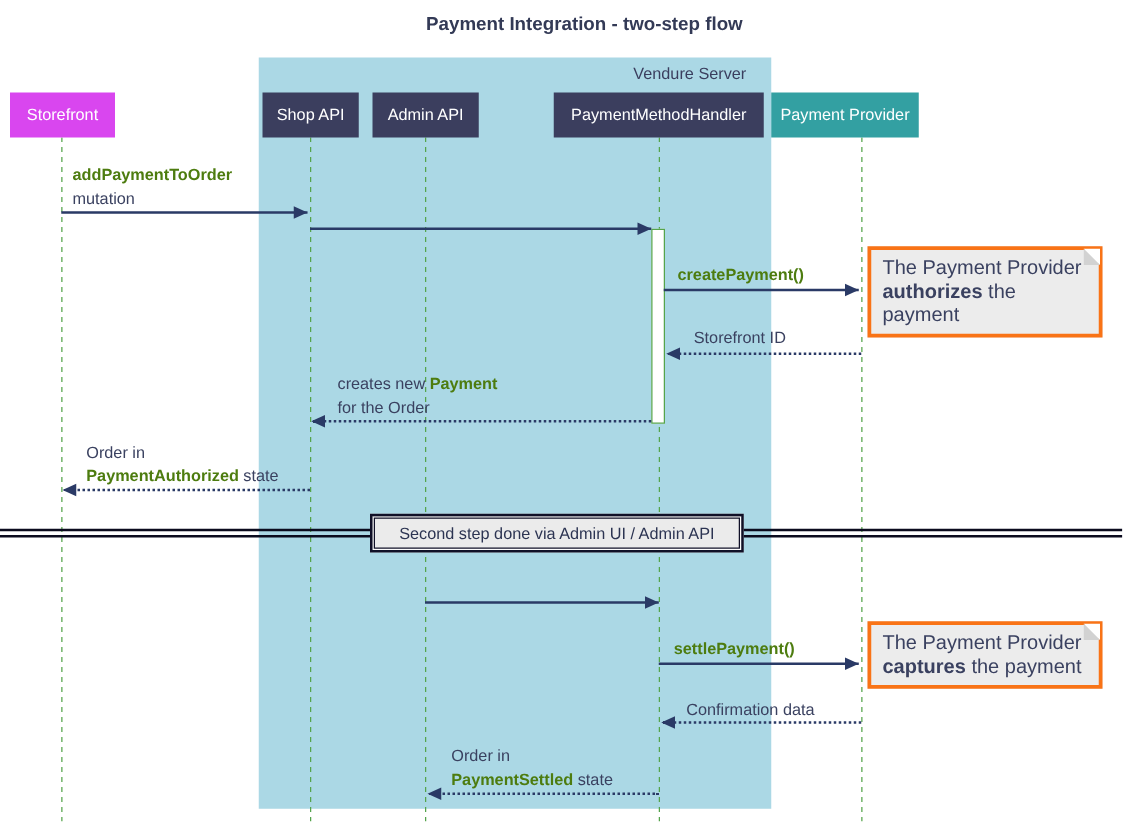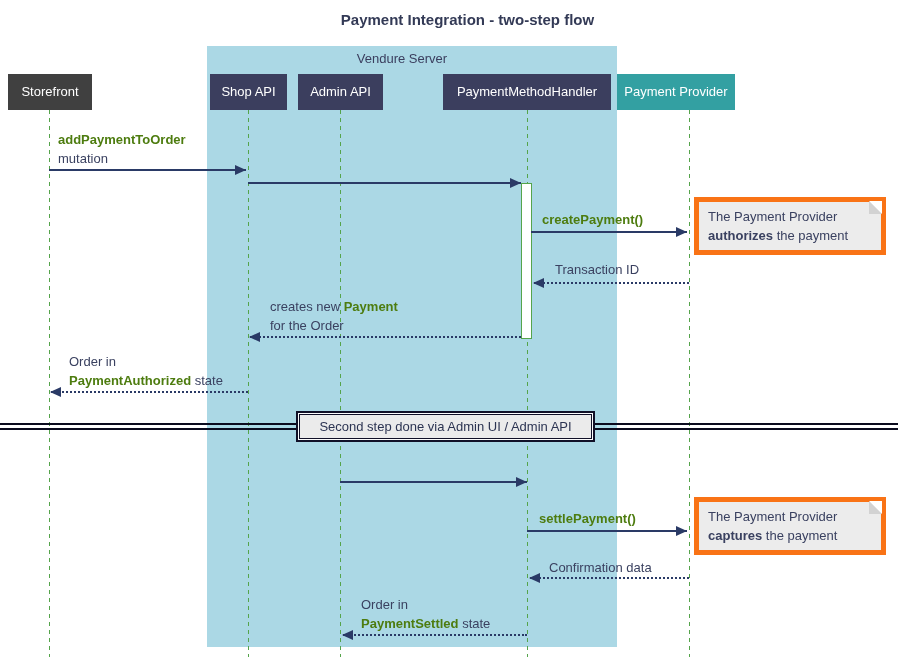--- a/index.html
+++ b/index.html
@@ -5,42 +5,42 @@
   html,body{margin:0;padding:0;background:#ffffff;}
   #diagram{
     position:relative;width:898px;height:665px;background:#ffffff;overflow:hidden;
     font-family:"Liberation Sans",sans-serif;color:#3a4160;
   }
   .abs{position:absolute;}
   
   .title{left:0;right:0;top:11px;text-align:center;font-size:15px;font-weight:bold;color:#333a56;z-index:5;margin-left:37px;}
   
   .frame{left:207px;top:46px;width:410px;height:601px;background:#abd8e5;z-index:0;}
-  .frame-label{left:207px;top:51px;width:390px;text-align:center;font-size:13px;color:#3a3e5e;z-index:1;}
+  .frame-label{left:207px;top:51px;width:390px;text-align:right;font-size:13px;color:#3a3e5e;z-index:1;}
   
   .lifeline{top:110px;height:547px;width:1px;z-index:1;
     background:repeating-linear-gradient(to bottom,#55a44b 0 4px,rgba(0,0,0,0) 4px 8px);}
   
   .pbox{top:74px;height:36px;line-height:36px;text-align:center;color:#ffffff;font-size:13px;z-index:4;}
   .pbox.navy{background:#3b3e5e;}
-  .pbox.gray{background:#404040;}
+  .pbox.gray{background:#d946ef;}
   .pbox.teal{background:#33a0a2;}
   
   .activation{left:521px;top:183px;width:9px;height:154px;background:#ffffff;border:1px solid #55a44b;z-index:2;}
   
   .line{height:0;border-top:2px solid #2a3a66;z-index:3;}
   .line.dotted{border-top-style:dotted;}
   .head-r{width:0;height:0;border-top:5px solid rgba(0,0,0,0);border-bottom:5px solid rgba(0,0,0,0);border-left:11px solid #2a3a66;z-index:3;}
   .head-l{width:0;height:0;border-top:5px solid rgba(0,0,0,0);border-bottom:5px solid rgba(0,0,0,0);border-right:11px solid #2a3a66;z-index:3;}
   
   .mlabel{font-size:13px;line-height:19px;color:#3a4160;white-space:nowrap;z-index:3;}
   .mlabel b{color:#4d7c0f;}
   
-  .note{width:164px;background:#ececec;border:5px solid #f97316;padding:5px 9px;
-    font-size:13px;line-height:19px;color:#3a4160;z-index:4;}
+  .note{width:164px;background:#ececec;border:3px solid #f97316;padding:5px 9px;
+    font-size:16px;line-height:19px;color:#3a4160;z-index:4;}
   .note::after{content:"";position:absolute;top:-1px;right:-1px;width:0;height:0;
     border-right:13px solid rgba(0,0,0,0);border-bottom:13px solid #d2d2d2;}
   .note::before{content:"";position:absolute;top:-1px;right:-1px;width:0;height:0;
     border-top:13px solid #ffffff;border-left:13px solid rgba(0,0,0,0);}
   
   .divline{left:0;width:898px;height:2px;background:#0b0b1e;z-index:3;}
   .divbox{left:296px;top:411px;width:295px;height:27px;background:#ebebeb;
     border:2px solid #101027;box-shadow:inset 0 0 0 1px #fdfdfd,inset 0 0 0 2px #101027;
     text-align:center;line-height:27px;font-size:13px;color:#2c3452;z-index:4;}
 </style>
@@ -82,21 +82,21 @@
     <b>createPayment()</b>
   </div>
   <div class="abs line" style="left:531px;top:231px;width:156px"></div>
   <div class="abs head-r" style="left:676px;top:227px"></div>
 
   <div class="abs note" style="left:694px;top:197px">
     <div>The Payment Provider</div>
     <div><b>authorizes</b><span> the payment</span></div>
   </div>
 
-  <div class="abs mlabel" style="left:555px;top:260px">Transaction ID</div>
+  <div class="abs mlabel" style="left:555px;top:260px">Storefront ID</div>
   <div class="abs line dotted" style="left:534px;top:282px;width:155px"></div>
   <div class="abs head-l" style="left:533px;top:278px"></div>
 
   <div class="abs mlabel" style="left:270px;top:297px">
     <div><span>creates new </span><b>Payment</b></div>
     <div>for the Order</div>
   </div>
   <div class="abs line dotted" style="left:250px;top:336px;width:271px"></div>
   <div class="abs head-l" style="left:249px;top:332px"></div>
 

